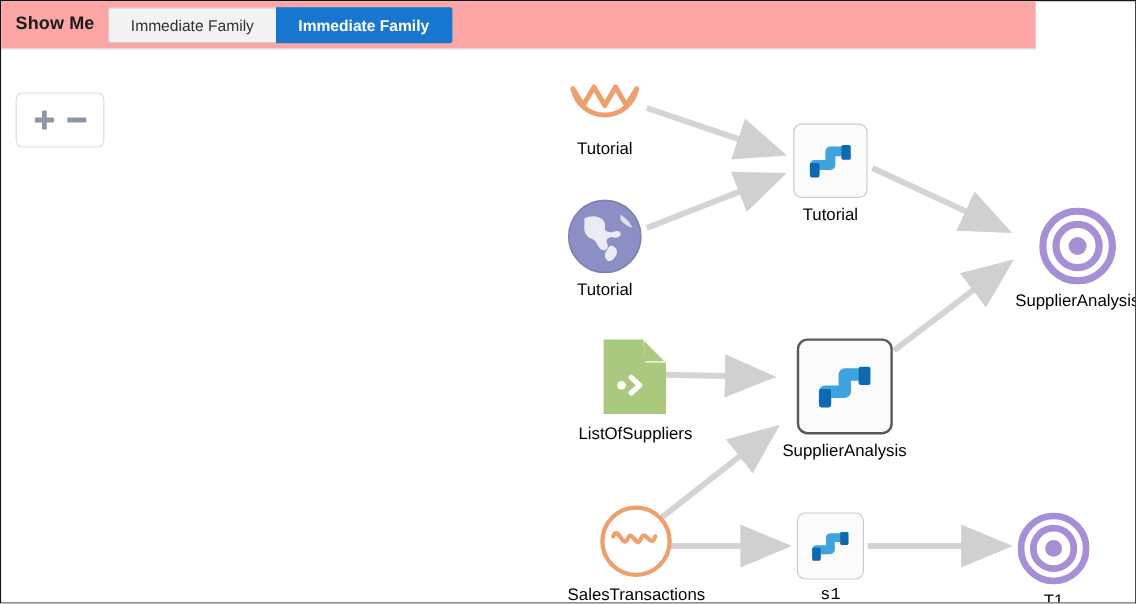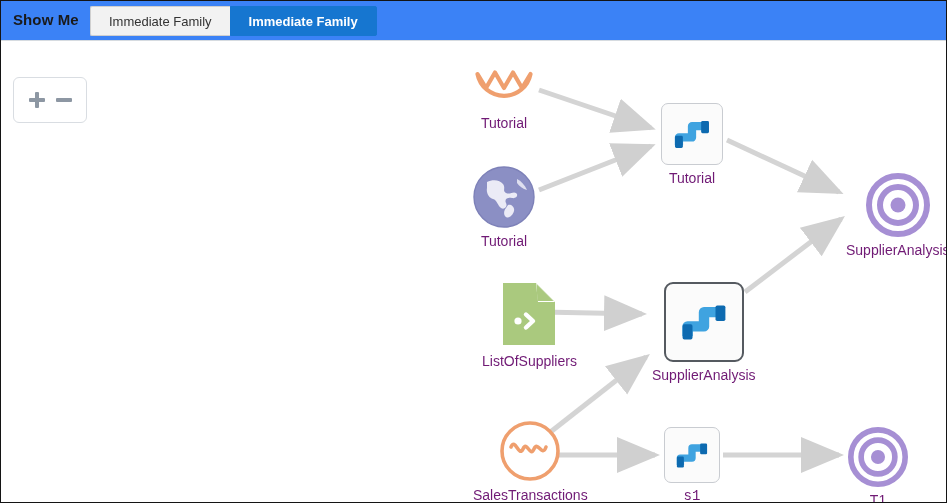--- a/index.html
+++ b/index.html
@@ -12,22 +12,22 @@
     position: relative;
     width: 947px; height: 503px;
     border: 1px solid #141414;
     background: #ffffff;
     overflow: hidden;
   }
 
   
   #header {
     position: absolute; left: 0; top: 0;
-    width: 945px; height: 40px;
-    background: #3b82f6;
+    width: 862px; height: 40px;
+    background: #fca5a5;
     border-bottom: 1px solid #d6dbe0;
   }
   #show-me-label {
     position: absolute; left: 12px; top: 10px;
     font-size: 15px; font-weight: bold; color: #1a1a1a;
     letter-spacing: .1px;
   }
   #family-toggle {
     position: absolute; left: 89px; top: 5px;
     height: 30px; display: flex; align-items: stretch;
@@ -71,21 +71,21 @@
   .zoom-glyph .bar-v { left: 6px; top: 0; width: 4px; height: 16px; }
 
   
   .node {
     position: absolute;
     display: flex; flex-direction: column; align-items: center;
     cursor: pointer;
   }
   .node-label {
     margin-top: 5px;
-    font-size: 14px; color: #701a75;
+    font-size: 14px; color: #000000;
     white-space: nowrap; text-align: center;
     line-height: 16px;
   }
 
   
   .wb-tile {
     background: #fbfbfb;
     border: 1px solid #c9ccd1;
     border-radius: 7px;
     display: flex; align-items: center; justify-content: center;

